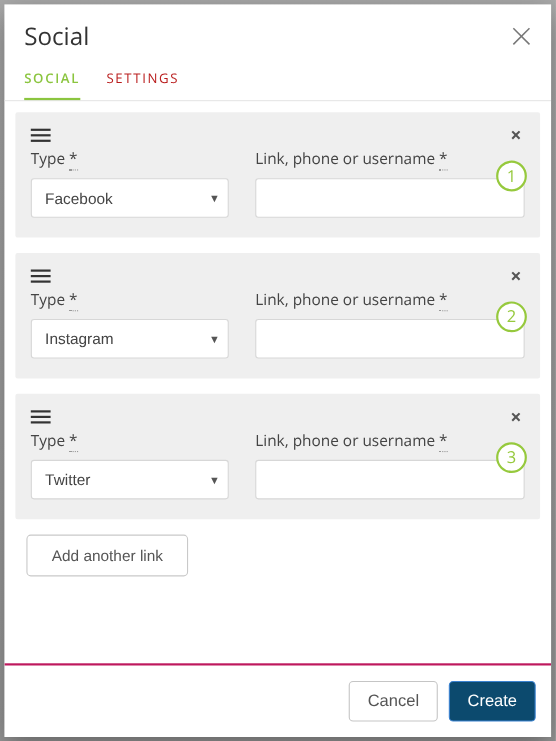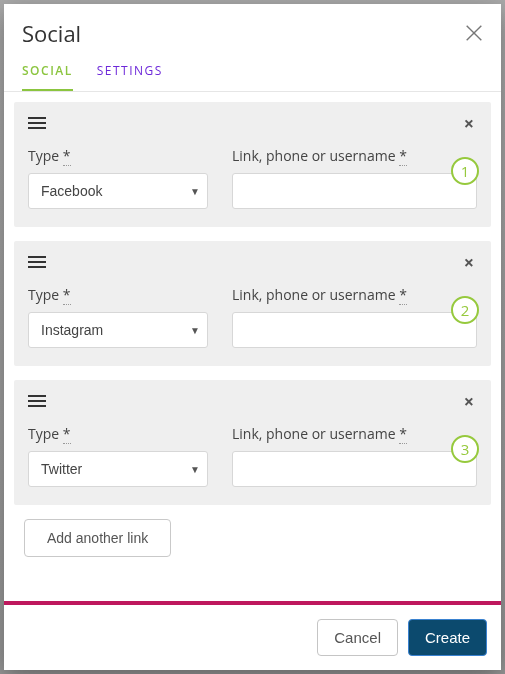--- a/index.html
+++ b/index.html
@@ -9,32 +9,32 @@
     position: absolute; left: 4px; top: 4px; right: 4px; bottom: 4px;
     background: #fff; border-radius: 0; box-shadow: 0 8px 24px rgba(0,0,0,.35);
     display: flex; flex-direction: column; overflow: hidden;
   }
   .modal-header { padding: 14px 18px 0 18px; }
   .modal-title { font-size: 22px; font-weight: 400; color: #333; }
   .close-x { position: absolute; right: 16px; top: 18px; width: 22px; height: 22px; cursor: pointer; color: #777; }
   .close-x svg { width: 22px; height: 22px; stroke: currentColor; }
 
   .tabs { display: flex; gap: 24px; padding: 14px 18px 0 18px; border-bottom: 1px solid #e6e6e6; }
-  .tab { font-size: 12px; letter-spacing: 1.5px; color: #6d28d9; padding-bottom: 10px; cursor: pointer; }
+  .tab { font-size: 12px; letter-spacing: 1.5px; color: #b91c1c; padding-bottom: 10px; cursor: pointer; }
   .tab.active { color: #8bc53f; border-bottom: 2px solid #8bc53f; font-weight: 600; }
 
   .body { flex: 1; overflow: auto; padding: 10px 10px 0 10px; }
 
   .card { background: #efefef; border-radius: 2px; margin-bottom: 14px; padding: 10px 14px 18px 14px; position: relative; }
   .card-top { display: flex; justify-content: space-between; align-items: center; height: 22px; }
   .drag { width: 18px; height: 12px; color: #333; display: flex; flex-direction: column; justify-content: space-between; cursor: grab; }
   .drag span { display: block; height: 2px; background: #333; }
   .remove { color: #555; font-size: 18px; cursor: pointer; width: 16px; text-align: center; line-height: 1; font-weight: bold; }
 
-  .row { display: flex; gap: 24px; margin-top: 12px; }
+  .row { display: flex; gap: 24px; margin-top: 1px; }
   .col-type { flex: 0 0 180px; }
   .col-link { flex: 1; position: relative; }
 
   .lbl { font-size: 14px; color: #444; display: block; margin-bottom: 8px; }
   .req { border-bottom: 1px dotted #999; }
 
   .select {
     width: 100%; height: 36px; border: 1px solid #d7d7d7; border-radius: 3px;
     background: #fff; padding: 0 22px 0 12px; font-size: 14px; color: #444;
     appearance: none; position: relative;
@@ -55,21 +55,21 @@
     font-size: 15px; font-weight: 400;
   }
 
   .add-row { padding: 0 10px 10px 10px; }
   .add-btn {
     border: 1px solid #c9c9c9; background: #fff; color: #555;
     padding: 10px 22px; border-radius: 4px; font-size: 14px; cursor: pointer;
   }
 
   .footer {
-    border-top: 4px solid #be185d; padding: 14px 14px;
+    border-top: 2px solid #be185d; padding: 14px 14px;
     display: flex; justify-content: flex-end; gap: 10px;
   }
   .btn { padding: 9px 16px; border-radius: 4px; font-size: 15px; cursor: pointer; }
   .btn-secondary { background: #fff; border: 1px solid #c5c5c5; color: #555; }
   .btn-primary { background: #0c4a6e; border: 1px solid #3a82d0; color: #fff; }
 </style>
 </head>
 <body>
 
 <div class="backdrop"></div>

